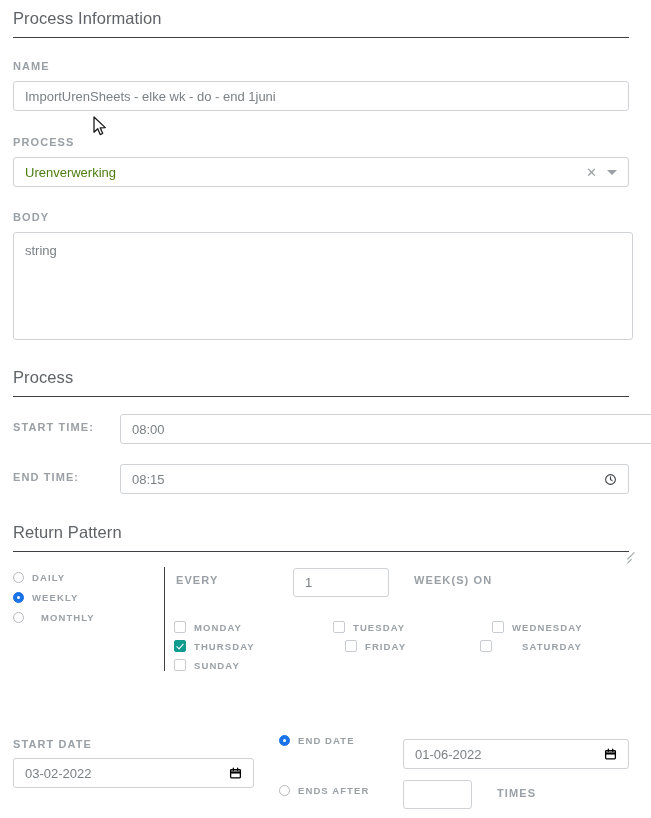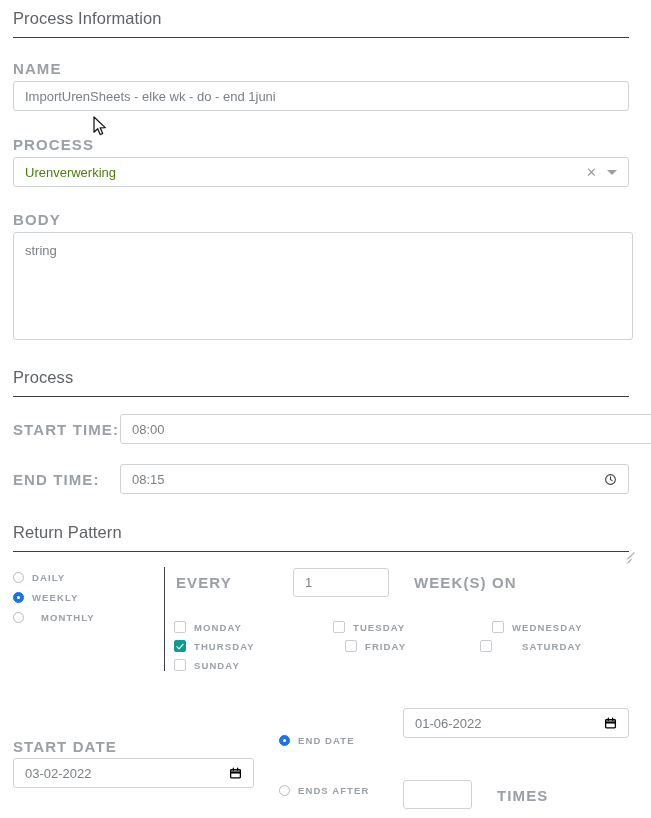--- a/index.html
+++ b/index.html
@@ -39,21 +39,21 @@
     padding-bottom: 9px;
   }
   .section-head .rule {
     border-bottom: 1px solid #3c4043;
     width: 616px;
   }
 
   
   .flabel {
     position: absolute;
-    font-size: 15px;
+    font-size: 11px;
     font-weight: 700;
     letter-spacing: 1.1px;
     color: #9aa0a6;
     text-transform: uppercase;
     white-space: nowrap;
   }
 
   
   .tbox {
     position: absolute;
@@ -307,21 +307,21 @@
         <path d="M3 11h18" stroke-width="4"></path>
         <path d="M8 3v4M16 3v4" stroke-linecap="round"></path>
       </svg>
     </span>
   </div>
 
   <div class="opt" style="left:279px; top:735px;">
     <span class="radio on"></span>
     <span class="otext">END DATE</span>
   </div>
-  <div class="tbox" style="left:403px; top:708px; width:226px; height:30px;">
+  <div class="tbox" style="left:403px; top:739px; width:226px; height:30px;">
     <span class="val">01-06-2022</span>
     <span class="inicon">
       <svg width="13" height="14" viewBox="0 0 24 24" fill="none" stroke="#000" stroke-width="2.4">
         <rect x="3" y="6" width="18" height="15" rx="1.5"></rect>
         <path d="M3 11h18" stroke-width="4"></path>
         <path d="M8 3v4M16 3v4" stroke-linecap="round"></path>
       </svg>
     </span>
   </div>
 

